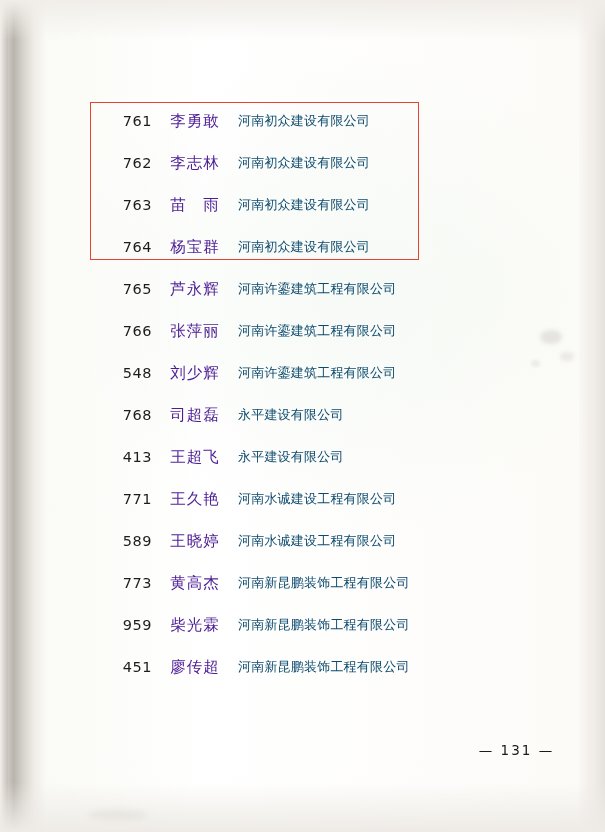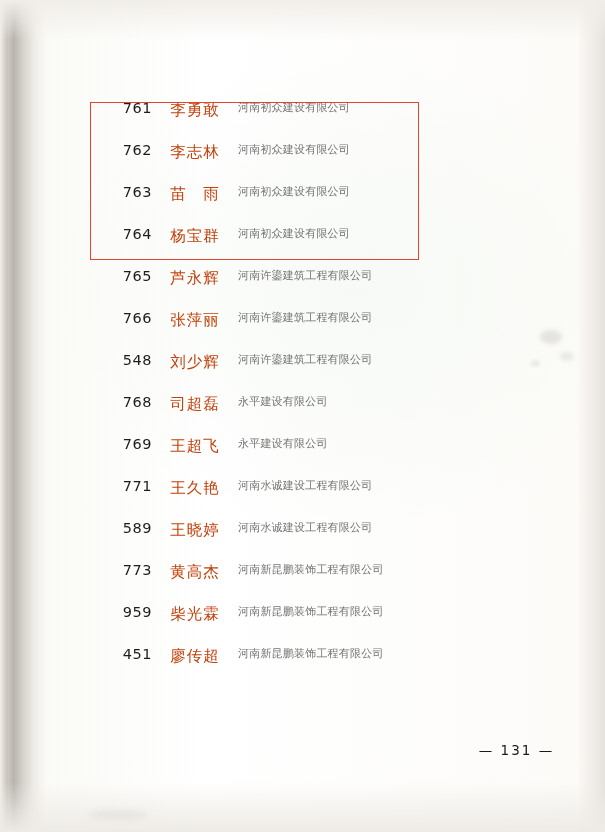--- a/index.html
+++ b/index.html
@@ -110,44 +110,44 @@
 
   
   #table {
     position: absolute;
     left: 96px;
     top: 100px;
     width: 400px;
   }
   .row {
     display: flex;
-    align-items: flex-start;
+    align-items: center;
     height: 42px;
   }
   .col-num {
     width: 56px;
     text-align: right;
     font-size: 14.5px;
     color: #1d1d1d;
     font-family: "DejaVu Sans", "Liberation Sans", sans-serif;
     letter-spacing: 0.5px;
   }
   .col-name {
     width: 86px;
     text-align: center;
     font-size: 15.5px;
-    color: #c2410c;
+    color: #4c1d95;
     font-family: "DejaVu Sans", sans-serif;
     letter-spacing: 1px;
   }
   .col-company {
     flex: 1;
     text-align: left;
-    font-size: 11px;
-    color: #737373;
+    font-size: 13px;
+    color: #0c4a6e;
     font-family: Liberation Serif, serif;
     letter-spacing: 0.2px;
     white-space: nowrap;
   }
 
   
   #highlight-box {
     position: absolute;
     left: 90px;
     top: 102px;
@@ -237,21 +237,21 @@
       <div class="col-company">河南许鎏建筑工程有限公司</div>
     </div>
 
     <div class="row">
       <div class="col-num">768</div>
       <div class="col-name">司超磊</div>
       <div class="col-company">永平建设有限公司</div>
     </div>
 
     <div class="row">
-      <div class="col-num">769</div>
+      <div class="col-num">413</div>
       <div class="col-name">王超飞</div>
       <div class="col-company">永平建设有限公司</div>
     </div>
 
 
     <div class="row">
       <div class="col-num">771</div>
       <div class="col-name">王久艳</div>
       <div class="col-company">河南水诚建设工程有限公司</div>
     </div>

